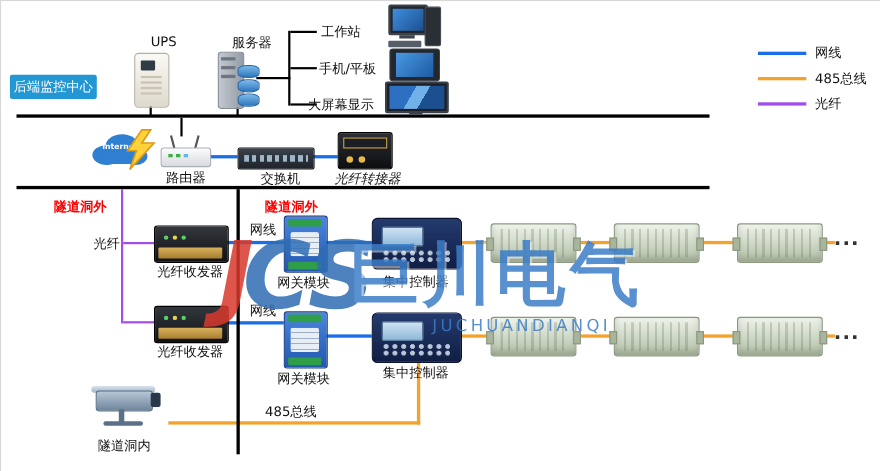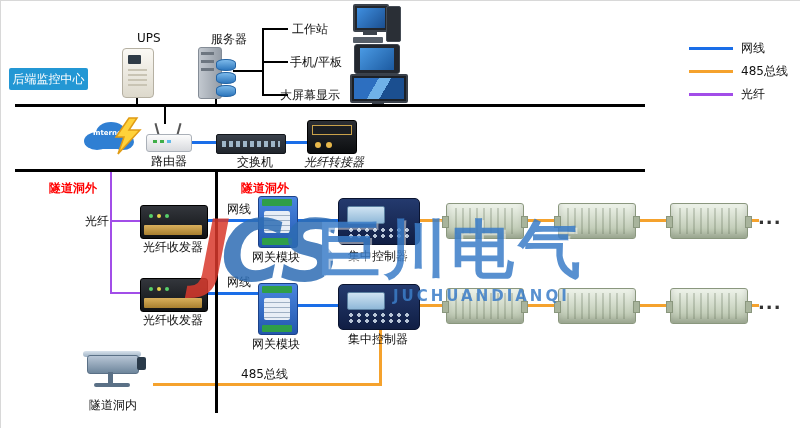--- a/index.html
+++ b/index.html
@@ -90,21 +90,21 @@
   .cam-body{position:absolute;left:6px;top:10px;width:50px;height:17px;background:linear-gradient(180deg,#b8c6d6,#6e869c);border:1px solid #5a7086;border-radius:3px;}
   .cam-lens{position:absolute;left:56px;top:12px;width:9px;height:13px;background:#2a3a4a;border-radius:2px;}
   .cam-mount{position:absolute;left:27px;top:27px;width:5px;height:12px;background:#5a7086;}
   .cam-base{position:absolute;left:13px;top:38px;width:36px;height:4px;background:#5a7086;border-radius:2px;}
   
   .watermark{left:0;top:0;width:800px;height:428px;pointer-events:none;opacity:.85;z-index:40;}
   .wm-logo{position:absolute;left:198px;top:208px;font-size:85px;font-weight:900;font-style:italic;line-height:1;}
   .wm-j{color:var(--logo_red);}
   .wm-cs{color:#2e6db4;margin-left:-10px;}
   .wm-title{position:absolute;left:316px;top:214px;font-size:63px;font-weight:bold;color:var(--watermark_blue);letter-spacing:4px;line-height:1.1;text-shadow:2px 2px 0 rgba(255,255,255,.55);}
-  .wm-sub{position:absolute;left:392px;top:286px;font-size:15px;font-weight:bold;color:var(--watermark_blue);letter-spacing:3px;}
+  .wm-sub{position:absolute;left:392px;top:286px;font-size:15px;font-weight:normal;color:var(--watermark_blue);letter-spacing:3px;}
 </style>
 </head>
 <body>
 
 <div id="canvas">
 
   <div class="badge" style="left:8px;top:67px;width:79px;">后端监控中心</div>
 
   <span class="lbl" style="left:136px;top:30px;">UPS</span>
   <div class="icon ups" style="left:121px;top:47px;">

